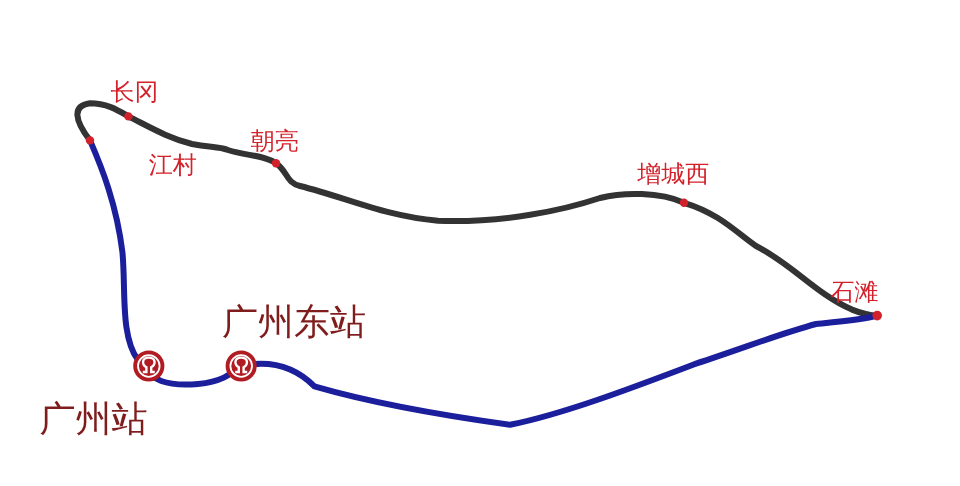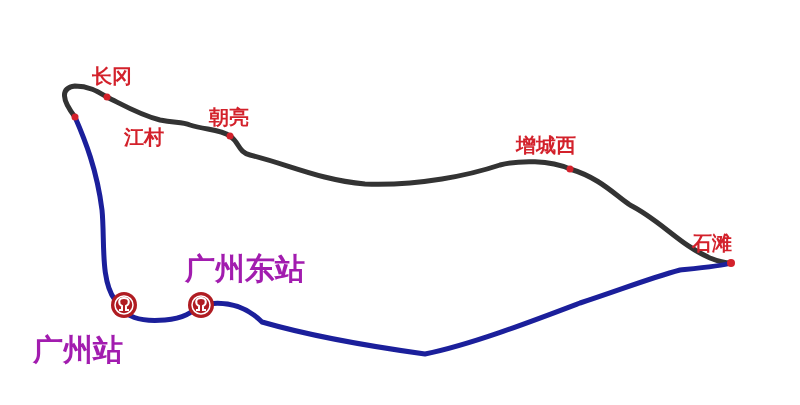--- a/index.html
+++ b/index.html
@@ -1,21 +1,21 @@
 <!DOCTYPE html>
 <html><head>
 <meta charset="utf-8">
 <style>
   html, body { margin:0; padding:0; background:#ffffff; }
   body { width:800px; height:405px; position:relative; overflow:hidden;
          font-family: "DejaVu Sans", "Liberation Sans", sans-serif; }
   #map { position:absolute; left:0; top:0; width:800px; height:405px; }
-  .lbl { position:absolute; white-space:nowrap; font-weight:bold; line-height:1; }
+  .lbl { position:absolute; white-space:nowrap; font-weight:normal; line-height:1; }
   .red { color:#d3212b; font-size:20px; }
-  .blue { color:#a21caf; font-size:30px; }
+  .blue { color:#7f1d1d; font-size:30px; }
 </style>
 </head>
 <body>
 
 <svg id="map" viewBox="0 0 800 405" xmlns="http://www.w3.org/2000/svg">
 
   <path d="M75,117 C62,100 60,88 75,86 C90,86 100,93 107,97
            C125,106 140,115 160,120 C175,123 182,122 190,125
            C205,130 220,129 230,136 C240,143 238,152 250,155
            C290,165 320,180 365,184 C420,186 470,175 500,165
@@ -43,17 +43,17 @@
   <g transform="translate(201,305)">
     <circle r="13" fill="#b01c22"></circle>
     <circle r="9" fill="none" stroke="#ffffff" stroke-width="1.5"></circle>
     <path d="M-5,5 L-2,5 L-2,1 C-6,-1 -6,-7 0,-7 C6,-7 6,-1 2,1 L2,5 L5,5" fill="none" stroke="#ffffff" stroke-width="2"></path>
   </g>
 </svg>
 
 <div class="lbl red" style="left:92px;top:66px;">长冈</div>
 <div class="lbl red" style="left:76px;top:127px;margin-left:48px;">江村</div>
 <div class="lbl red" style="left:209px;top:107px;">朝亮</div>
-<div class="lbl red" style="left:516px;top:135px;">增城西</div>
+<div class="lbl red" style="left:531px;top:135px;">增城西</div>
 <div class="lbl red" style="left:692px;top:233px;">石滩</div>
 
 <div class="lbl blue" style="left:33px;top:335px;">广州站</div>
 <div class="lbl blue" style="left:185px;top:254px;">广州东站</div>
 
 </body></html>

